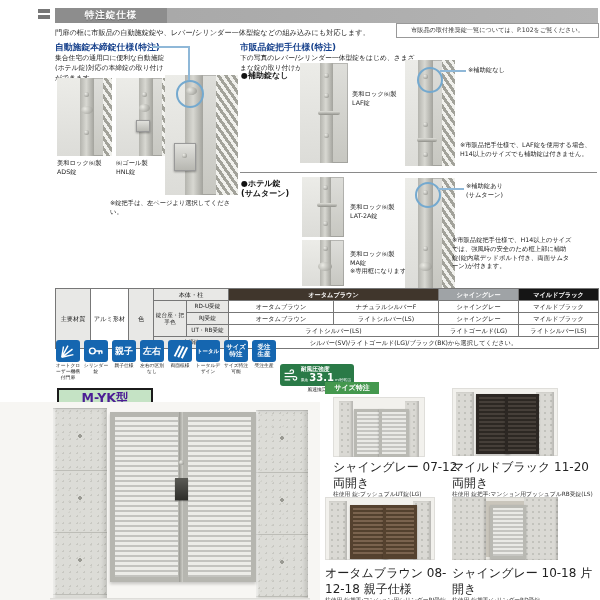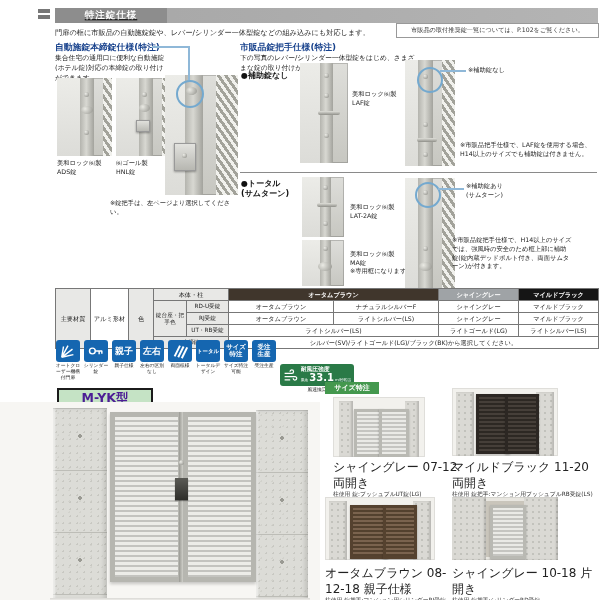--- a/index.html
+++ b/index.html
@@ -1,21 +1,21 @@
 <!DOCTYPE html>
 <html><head>
 <meta charset="utf-8">
 <style>
   html,body{margin:0;padding:0;}
   .page{position:relative;width:600px;height:600px;background:#fff;overflow:hidden;
         font-family:"DejaVu Sans","Liberation Sans",sans-serif;color:#222;}
   .abs{position:absolute;}
   
   .hbar{left:55px;top:8px;width:543px;height:15px;background:linear-gradient(90deg,#a6a6a6,#b4b4b4);}
-  .hbox{left:55px;top:8px;width:112px;height:15px;background:#8d8d8d;display:flex;align-items:center;justify-content:center;text-decoration:underline;}
+  .hbox{left:55px;top:8px;width:112px;height:15px;background:#8d8d8d;display:flex;align-items:center;justify-content:center;}
   .htitle{font-size:9.5px;font-weight:bold;color:#fff;letter-spacing:1px;text-shadow:0 1px 0 #666;}
   .marker{left:38px;top:9px;width:12px;height:4px;background:#777;box-shadow:0 6px 0 #777;}
   .intro{left:55px;top:28px;width:335px;font-size:7.2px;color:#222;}
   .refnote{left:396px;top:23px;width:201px;height:13px;border:1px solid #999;display:flex;align-items:center;justify-content:center;font-size:6.2px;color:#333;background:#fff;}
   
   .sec-h{font-size:8.8px;font-weight:bold;color:#17418c;}
   .body-t{font-size:6.8px;line-height:1.45;color:#222;}
   .bullet{font-size:8px;font-weight:bold;color:#111;line-height:1.2;}
   .note{font-size:6.3px;line-height:1.4;color:#222;}
   .cap{font-size:6.3px;line-height:1.35;color:#222;}
@@ -150,21 +150,21 @@
     <div class="ph-screw" style="left:24px;top:70px;"></div>
   </div>
   <div class="abs cap" style="left:352px;top:90px;">
     <div>美和ロック㈱製</div>
     <div>LAF錠</div>
   </div>
 
   <div class="divider" style="left:240px;top:172px;width:357px;"></div>
 
   <div class="abs bullet" style="left:241px;top:179px;">
-    <div>●トータル</div>
+    <div>●ホテル錠</div>
     <div>(サムターン)</div>
   </div>
 
   <div class="photo" style="left:302px;top:177px;width:42px;height:60px;">
     <div class="ph-glass"></div>
     <div class="ph-stile"></div>
     <div class="ph-screw" style="left:21px;top:8px;"></div>
     <div class="ph-lever" style="left:15px;top:26px;width:20px;"></div>
     <div class="ph-screw" style="left:21px;top:44px;"></div>
   </div>

